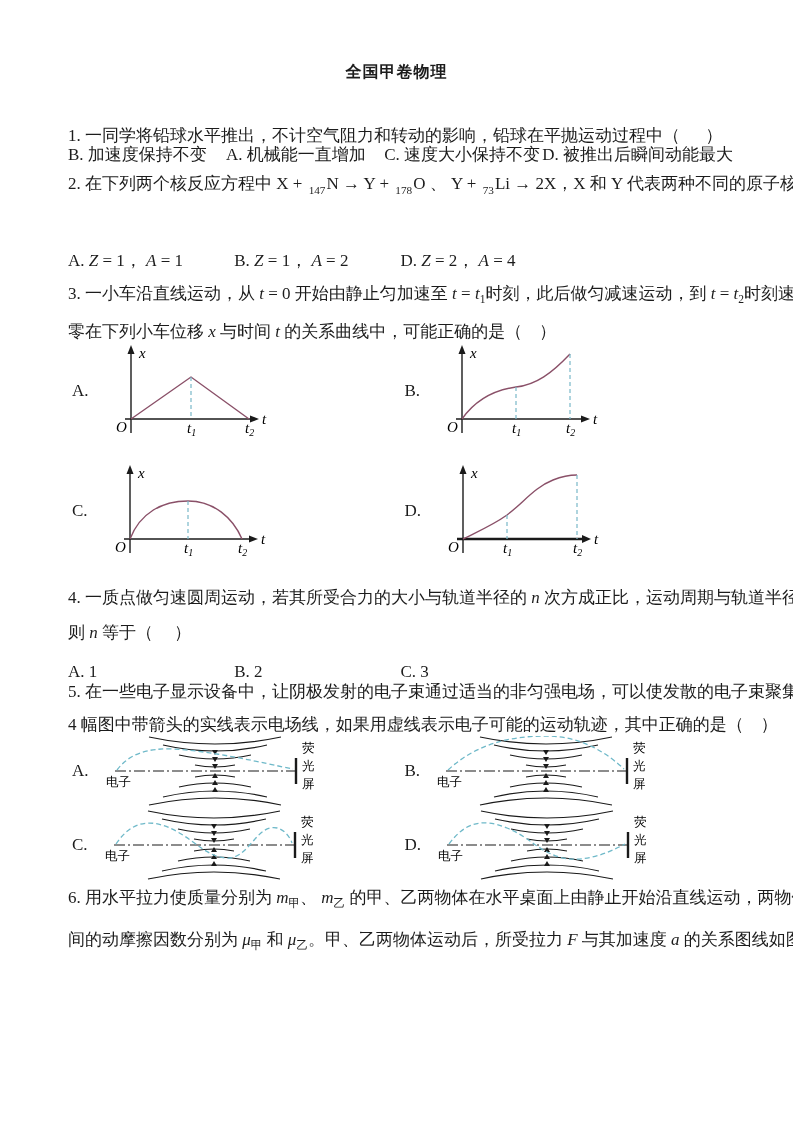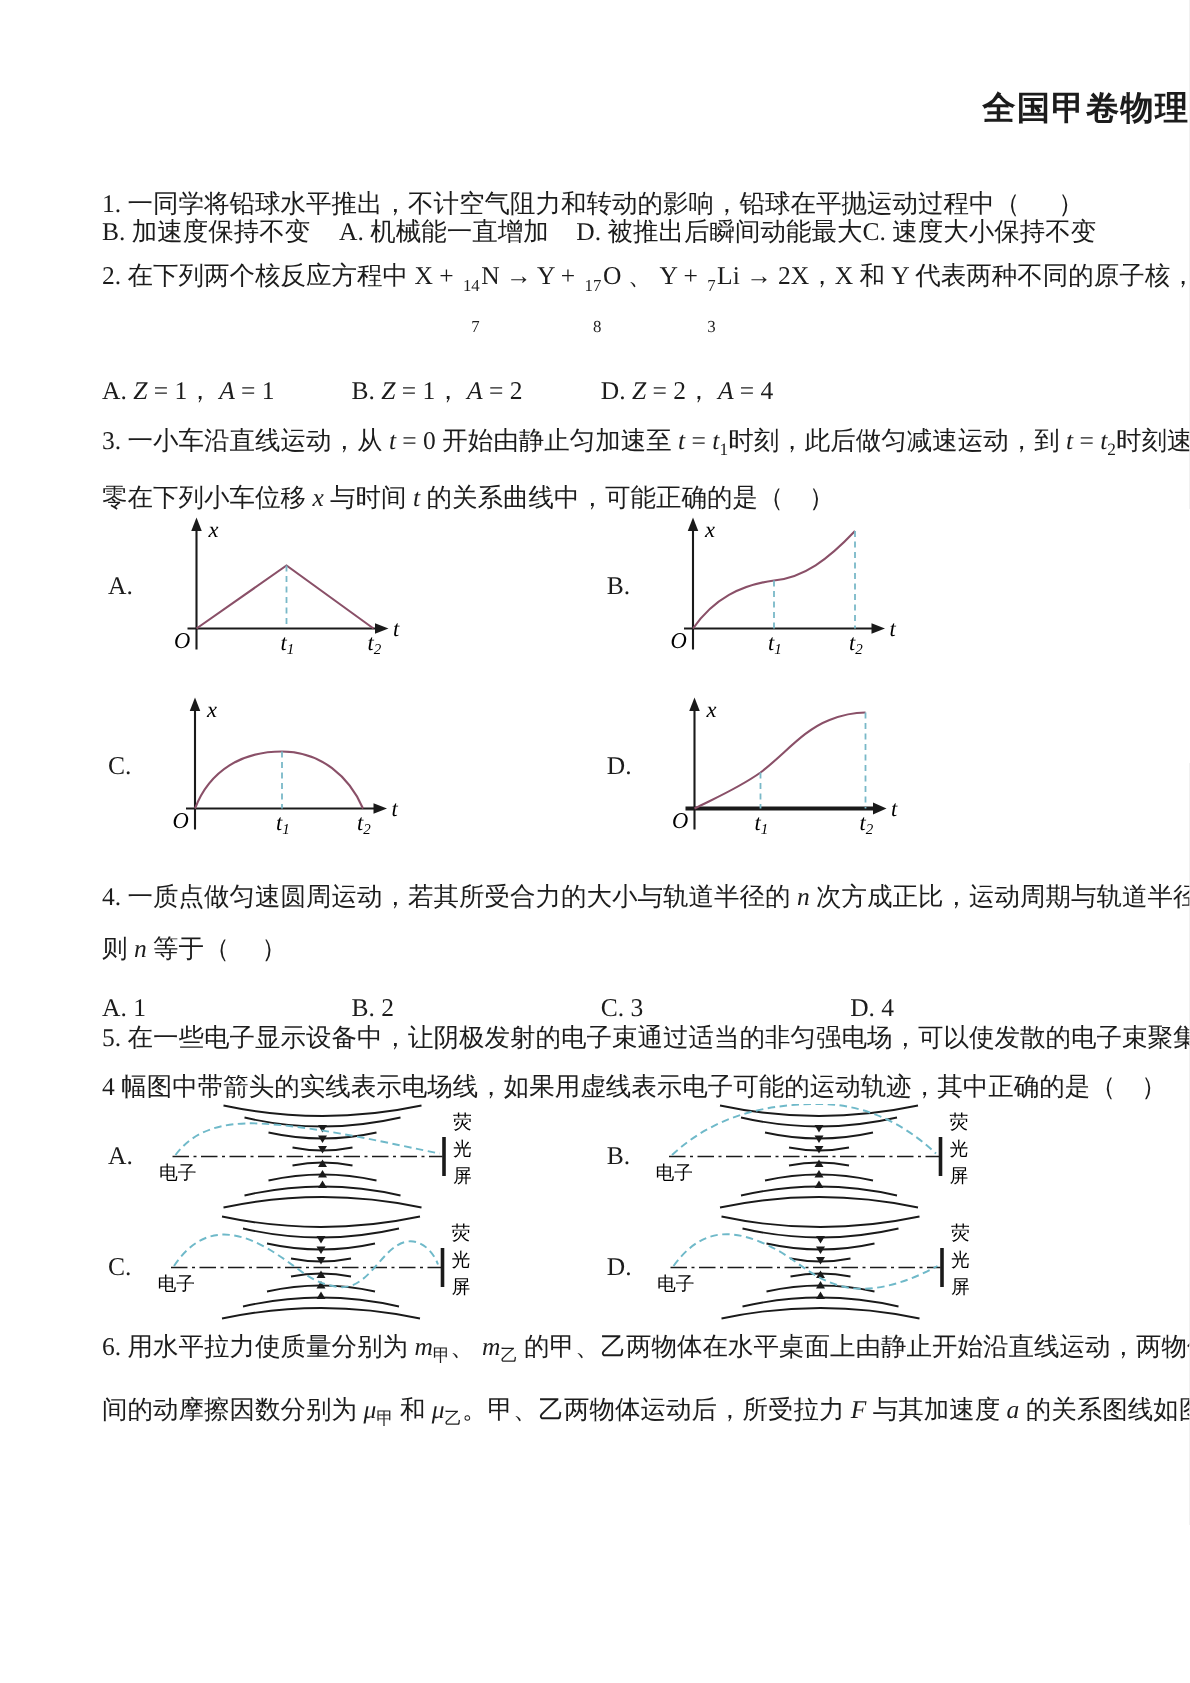--- a/index.html
+++ b/index.html
@@ -2,46 +2,46 @@
 <html><head>
 <meta charset="utf-8">
 <style>
   html,body{margin:0;padding:0;background:#e8e8e8;}
   .page{
     position:relative;width:793px;height:1122px;margin:0 auto;background:#ffffff;
     font-family:"Liberation Serif","DejaVu Serif",serif;color:#1c1c1c;font-size:17px;
     overflow:hidden;
   }
   .abs{position:absolute;left:68px;right:60px;white-space:pre;line-height:24px;}
-  .title{left:0;right:0;text-align:right;font-weight:bold;font-size:22px;letter-spacing:1px;}
+  .title{left:0;right:0;text-align:center;font-weight:bold;font-size:16px;letter-spacing:1px;}
   .opts{display:grid;grid-template-columns:1fr 1fr 1fr 1fr;}
   .opts>span{white-space:pre;}
   i{font-style:italic;}
   sub{font-size:0.68em;}
-  .stack{display:inline-flex;flex-direction:column;align-items:flex-end;font-size:0.66em;line-height:1.05;vertical-align:-0.42em;margin:0 1px 0 2px;gap:16px;}
+  .stack{display:inline-flex;flex-direction:row;align-items:flex-end;font-size:0.66em;line-height:1.05;vertical-align:-0.42em;margin:0 1px 0 2px;}
   .figrow{position:absolute;left:68px;right:60px;display:flex;}
   .fig{width:50%;display:flex;align-items:center;gap:14px;padding-left:4px;box-sizing:border-box;}
   .figletter{font-size:17px;}
   .glab{font-style:italic;font-size:15px;font-family:"Liberation Serif","DejaVu Serif",serif;}
   .gsub{font-size:10px;}
   .cjk-small{font-size:12.5px;font-family:"Liberation Serif","DejaVu Serif",serif;}
 </style>
 </head>
 <body>
 
 <div class="page">
 
   <div class="abs title" style="top:60px">全国甲卷物理</div>
 
   <div class="abs" style="top:124px">1. 一同学将铅球水平推出，不计空气阻力和转动的影响，铅球在平抛运动过程中（      ）</div>
   <div class="abs opts" style="top:143px">
     <span>B. 加速度保持不变</span>
     <span>A. 机械能一直增加</span>
+    <span>C. 速度大小保持不变</span>
     <span>D. 被推出后瞬间动能最大</span>
-    <span>C. 速度大小保持不变</span>
   </div>
 
   <div class="abs" style="top:172px">2. 在下列两个核反应方程中 X + <span class="stack"><span>14</span><span>7</span></span>N → Y + <span class="stack"><span>17</span><span>8</span></span>O 、 Y + <span class="stack"><span>7</span><span>3</span></span>Li → 2X，X 和 Y 代表两种不同的原子核，以 </div>
   <div class="abs opts" style="top:249px">
     <span>A. <i>Z</i> = 1， <i>A</i> = 1</span>
     <span>B. <i>Z</i> = 1， <i>A</i> = 2</span>
     <span>D. <i>Z</i> = 2， <i>A</i> = 4</span>
   </div>
 
   <div class="abs" style="top:282px">3. 一小车沿直线运动，从 <i>t</i> = 0 开始由静止匀加速至 <i>t</i> = <span><i>t</i><sub>1</sub></span>时刻，此后做匀减速运动，到 <i>t</i> = <span><i>t</i><sub>2</sub></span>时刻速度降为</div>
@@ -138,21 +138,20 @@
       </svg>
     </div>
   </div>
 
   <div class="abs" style="top:586px">4. 一质点做匀速圆周运动，若其所受合力的大小与轨道半径的 <i>n</i> 次方成正比，运动周期与轨道半径成反比，</div>
   <div class="abs" style="top:621px">则 <i>n</i> 等于（     ）</div>
   <div class="abs opts" style="top:660px">
     <span>A. 1</span>
     <span>B. 2</span>
     <span>C. 3</span>
-    <span>D. 4</span>
   </div>
 
   <div class="abs" style="top:680px">5. 在一些电子显示设备中，让阴极发射的电子束通过适当的非匀强电场，可以使发散的电子束聚集。下列</div>
   <div class="abs" style="top:713px">4 幅图中带箭头的实线表示电场线，如果用虚线表示电子可能的运动轨迹，其中正确的是（    ）</div>
 
   <div class="figrow" style="top:736px;height:70px">
     <div class="fig">
       <span class="figletter">A.</span>
       <svg width="215" height="70" viewBox="0 0 215 70">
         <line x1="12" y1="35" x2="192" y2="35" stroke="#1a1a1a" stroke-width="1.1" stroke-dasharray="11 3 2 3"></line>

